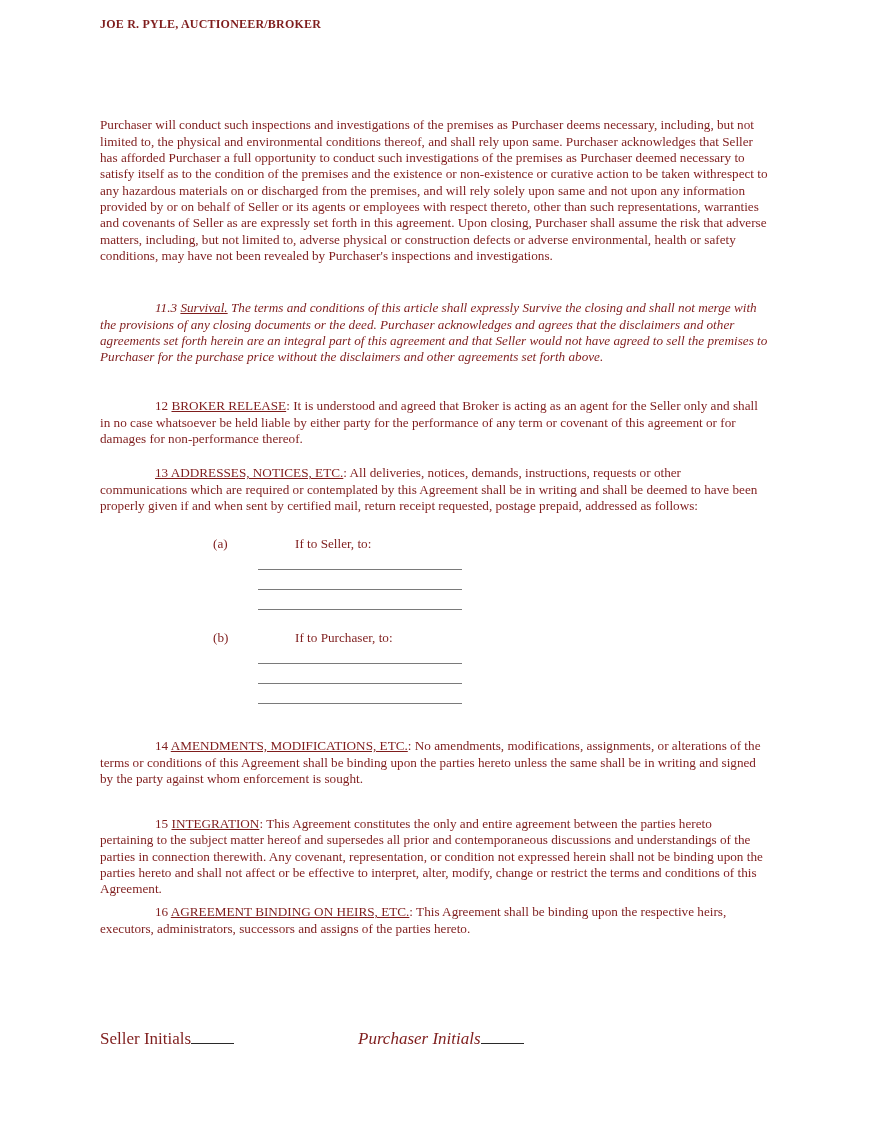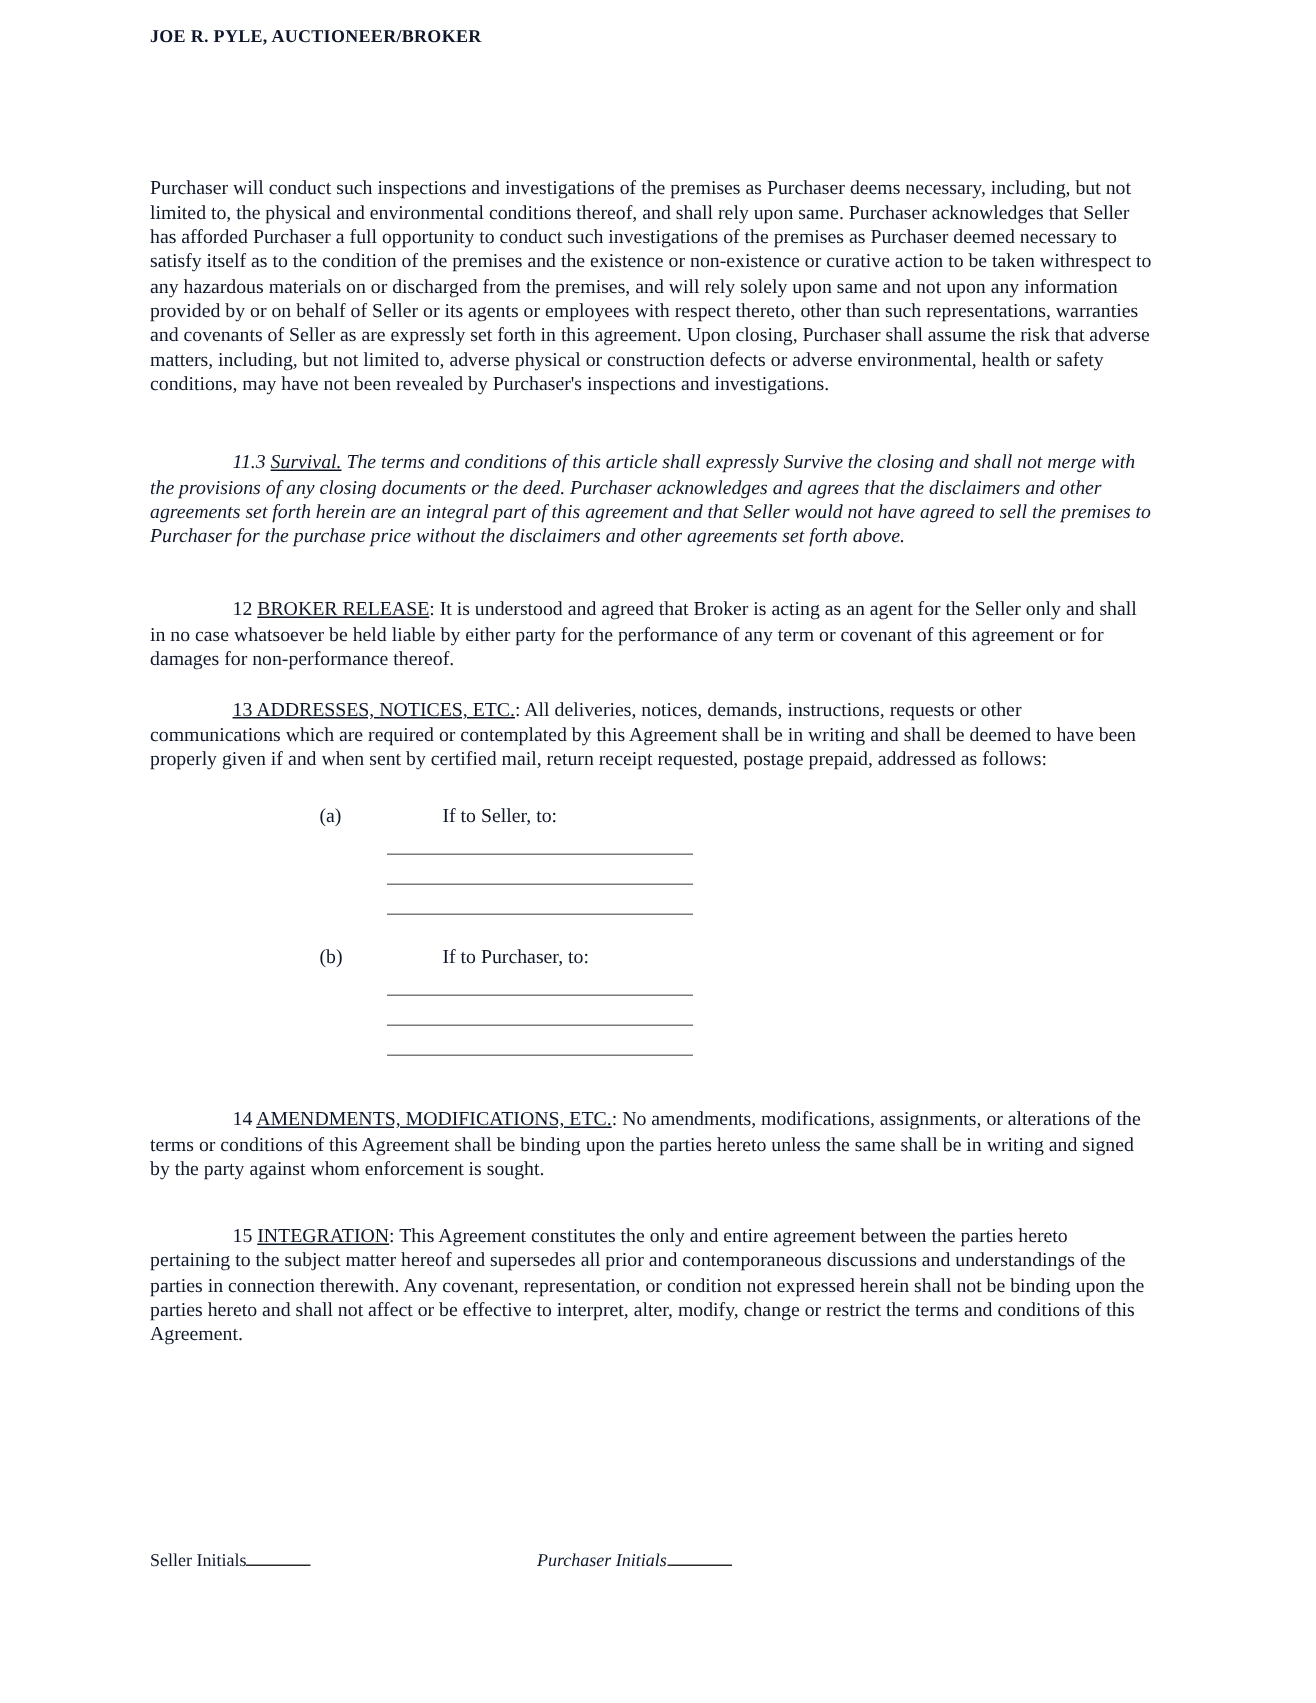--- a/index.html
+++ b/index.html
@@ -6,21 +6,21 @@
     margin: 0;
     padding: 0;
     background: #ffffff;
   }
   .page {
     position: relative;
     width: 877px;
     height: 1135px;
     background: #ffffff;
     font-family: "Liberation Serif", serif;
-    color: #0f172a;
+    color: #7f1d1d;
     overflow: hidden;
   }
   .doc-header {
     position: absolute;
     top: 17px;
     left: 100px;
     font-size: 12px;
     font-weight: bold;
     letter-spacing: 0.2px;
     white-space: nowrap;
@@ -69,21 +69,21 @@
   .blank-line {
     height: 19px;
     border-bottom: 1px solid #7a7a7a;
   }
 
   .footer {
     position: absolute;
     top: 1029px;
     left: 100px;
     width: 668px;
-    font-size: 12px;
+    font-size: 17px;
     height: 22px;
   }
   .footer-item { position: absolute; top: 0; white-space: nowrap; }
   #footer-seller { left: 0; }
   #footer-purchaser { left: 258px; font-style: italic; }
   .init-blank {
     display: inline-block;
     width: 43px;
     border-bottom: 1.2px solid #2a2a2a;
     height: 14px;
@@ -118,19 +118,20 @@
   <div class="lines" id="lines-b">
     <div class="blank-line"></div>
     <div class="blank-line"></div>
     <div class="blank-line"></div>
   </div>
 
   <p class="para indent" id="s14"><span>14 </span><span class="u">AMENDMENTS, MODIFICATIONS, ETC.</span><span>: </span><span>No amendments, modifications, assignments, or alterations of the terms or conditions of this Agreement shall be binding upon the parties hereto unless the same shall be in writing and signed by the party against whom enforcement is sought.</span></p>
 
   <p class="para indent" id="s15"><span>15 </span><span class="u">INTEGRATION</span><span>: </span><span>This Agreement constitutes the only and entire agreement between the parties hereto pertaining to the subject matter hereof and supersedes all prior and contemporaneous discussions and understandings of the parties in connection therewith. Any covenant, representation, or condition not expressed herein shall not be binding upon the parties hereto and shall not affect or be effective to interpret, alter, modify, change or restrict the terms and conditions of this Agreement.</span></p>
 
+  <p class="para indent" id="s16"><span>16 </span><span class="u">AGREEMENT BINDING ON HEIRS, ETC.</span><span>: </span><span>This Agreement shall be binding upon the respective heirs, executors, administrators, successors and assigns of the parties hereto.</span></p>
 
   <div class="footer">
     <span class="footer-item" id="footer-seller"><span>Seller Initials</span><span class="init-blank"></span></span>
     <span class="footer-item" id="footer-purchaser"><span>Purchaser Initials</span><span class="init-blank"></span></span>
   </div>
 
 </div>
 
 </body></html>

